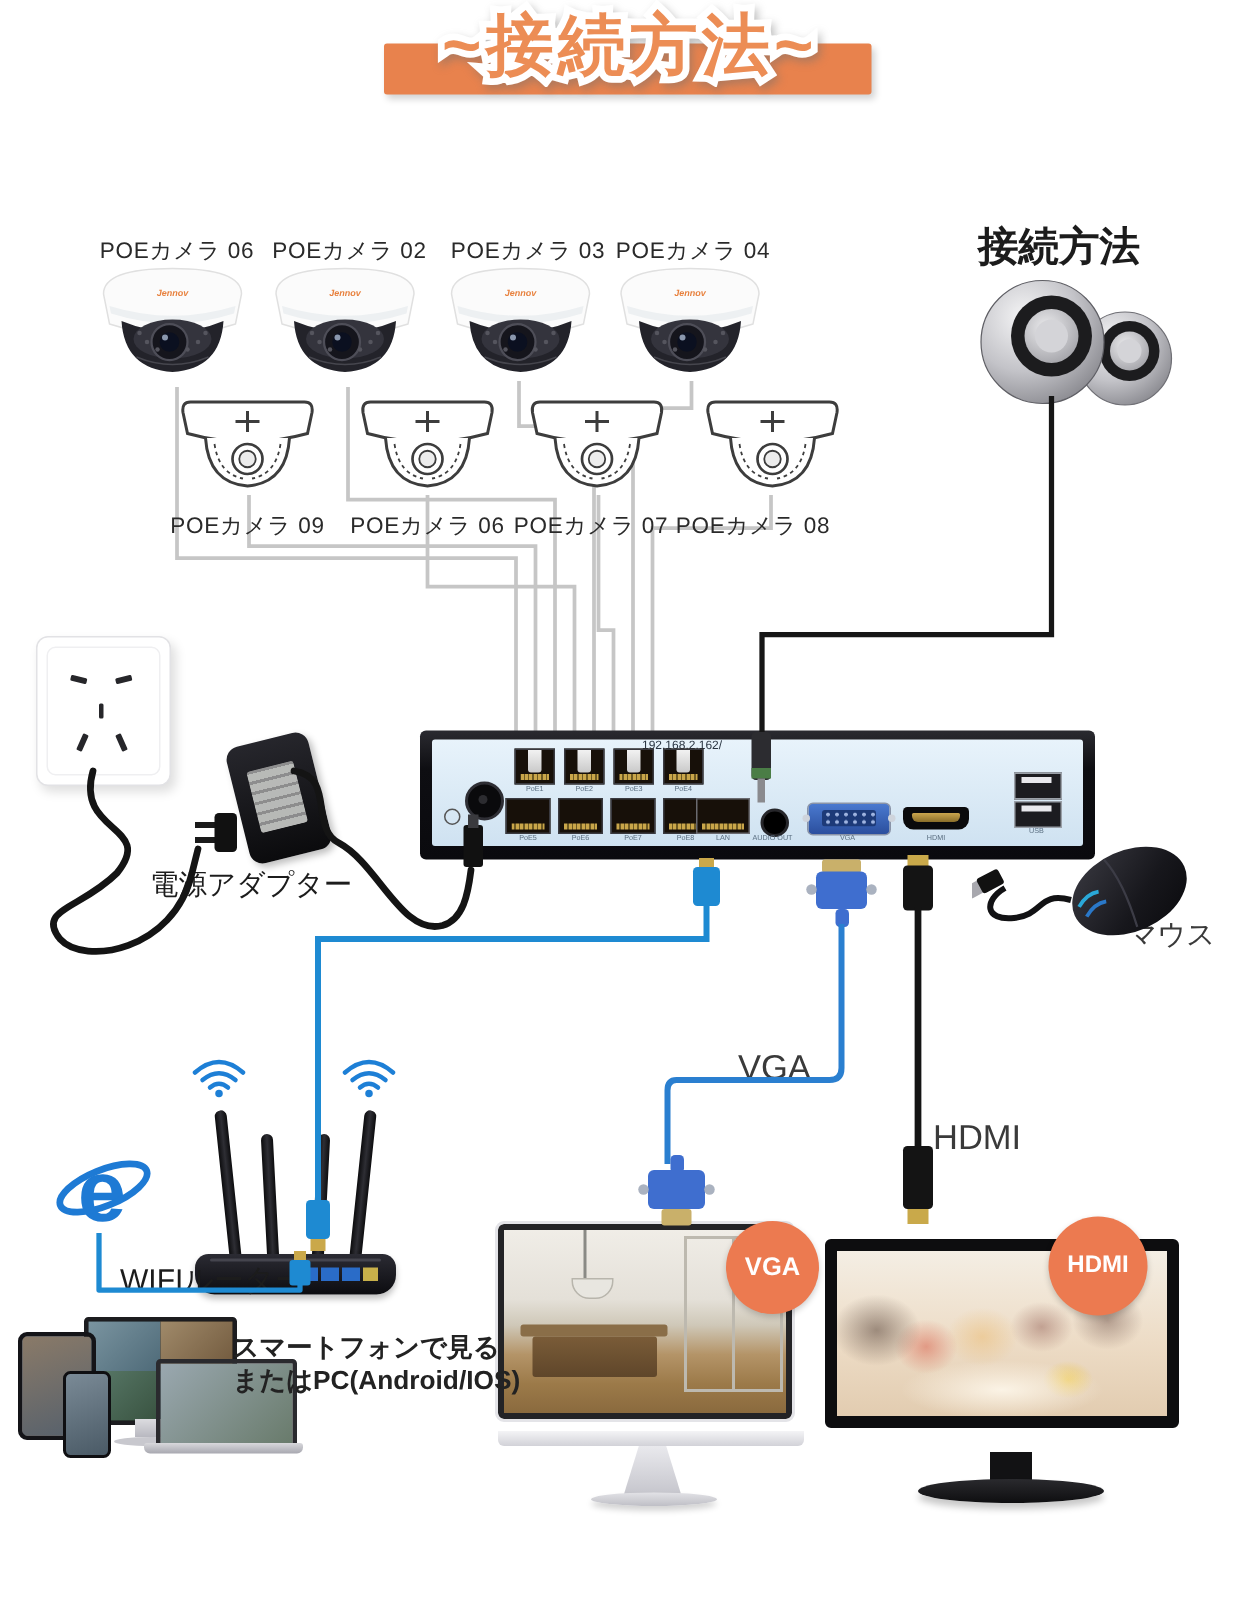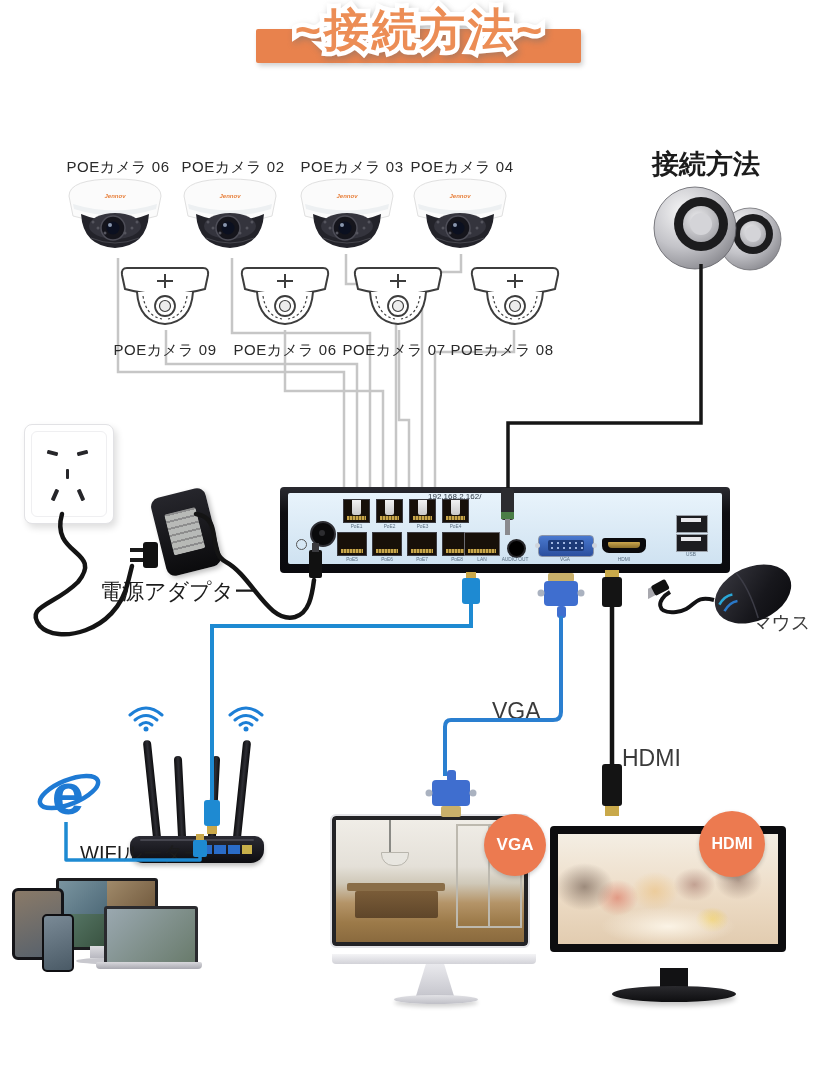--- a/index.html
+++ b/index.html
@@ -167,21 +167,21 @@
 
   <div class="abs" style="left:122px;top:488px;width:110px;height:92px;z-index:10">
     <div class="abs" style="left:8px;top:60px;width:15px;height:4px;background:#1a1a1a"></div>
     <div class="abs" style="left:8px;top:70px;width:15px;height:4px;background:#1a1a1a"></div>
     <div class="abs" style="left:21px;top:54px;width:15px;height:26px;background:#111;border-radius:3px"></div>
     <div class="abs" style="left:36px;top:4px;width:56px;height:80px;background:linear-gradient(#26262c,#0b0b0d);border-radius:9px;transform:rotate(-14deg);box-shadow:2px 3px 5px rgba(0,0,0,0.25)">
       <div class="abs" style="left:11px;top:18px;width:32px;height:42px;background:#c9cbc8;opacity:0.9;border-radius:2px;
            background-image:repeating-linear-gradient(180deg,#9a9a9a 0 2px,#c9cbc8 2px 7px)"></div>
     </div>
   </div>
-  <div class="lbl" style="left:100px;top:577px;font-size:22px">電源アダプター</div>
+  <div class="lbl" style="left:100px;top:577px;font-size:19px">電源アダプター</div>
 
   <div class="abs nvr" style="z-index:10">
     <div class="nvr-face">
 
       <div class="abs" style="left:140px;top:-1px;font-size:8px;color:#2a3542">192.168.2.162/</div>
 
       <div class="abs" style="left:8px;top:46px;width:9px;height:9px;border:1.5px solid #555;border-radius:50%"></div>
       <div class="abs" style="left:22px;top:28px;width:22px;height:22px;background:#0a0a0c;border-radius:50%;border:2px solid #2e2e34">
         <div class="abs" style="left:7px;top:7px;width:6px;height:6px;background:#2c2c30;border-radius:50%"></div>
       </div>
@@ -357,20 +357,22 @@
     </div>
     <div class="abs" style="left:78px;top:74px;width:22px;height:12px;background:linear-gradient(#dcdce0,#b8b8c0);z-index:1"></div>
     <div class="abs" style="left:64px;top:86px;width:50px;height:6px;background:#c8c8ce;border-radius:50%;z-index:1"></div>
     <div class="abs" style="left:0px;top:16px;width:46px;height:66px;border:3px solid #141418;border-radius:6px;background:linear-gradient(160deg,#8a7a68,#55606c);z-index:2"></div>
     <div class="abs" style="left:30px;top:42px;width:28px;height:54px;border:2px solid #0f0f12;border-radius:5px;background:linear-gradient(160deg,#7a8a96,#4a5a66);z-index:3"></div>
     <div class="abs" style="left:92px;top:34px;width:88px;height:56px;border:3px solid #2a2a2e;border-radius:3px 3px 0 0;background:linear-gradient(135deg,#9aa8b0,#687a6a);z-index:2"></div>
     <div class="abs" style="left:84px;top:90px;width:106px;height:7px;background:linear-gradient(#d8d8dc,#a8a8b0);border-radius:2px 2px 4px 4px;z-index:2"></div>
   </div>
 
   <div class="abs" style="left:155px;top:888px;z-index:12">
+    <div class="p2p-line">スマートフォンで見る</div>
+    <div class="p2p-line">またはPC(Android/IOS)</div>
   </div>
 
   <svg class="abs" width="837" height="1080" style="left:0;top:0;z-index:40;pointer-events:none">
 
     <path d="M701,264 V423 H508 V492" stroke="#161616" stroke-width="3.5" fill="none"></path>
     <g>
       <rect x="501" y="488" width="13" height="32" rx="3" fill="#2c2c30"></rect>
       <rect x="501" y="512" width="13" height="7" fill="#4a7d46"></rect>
       <rect x="505" y="519" width="5" height="16" fill="#8a8a8e"></rect>
     </g>

